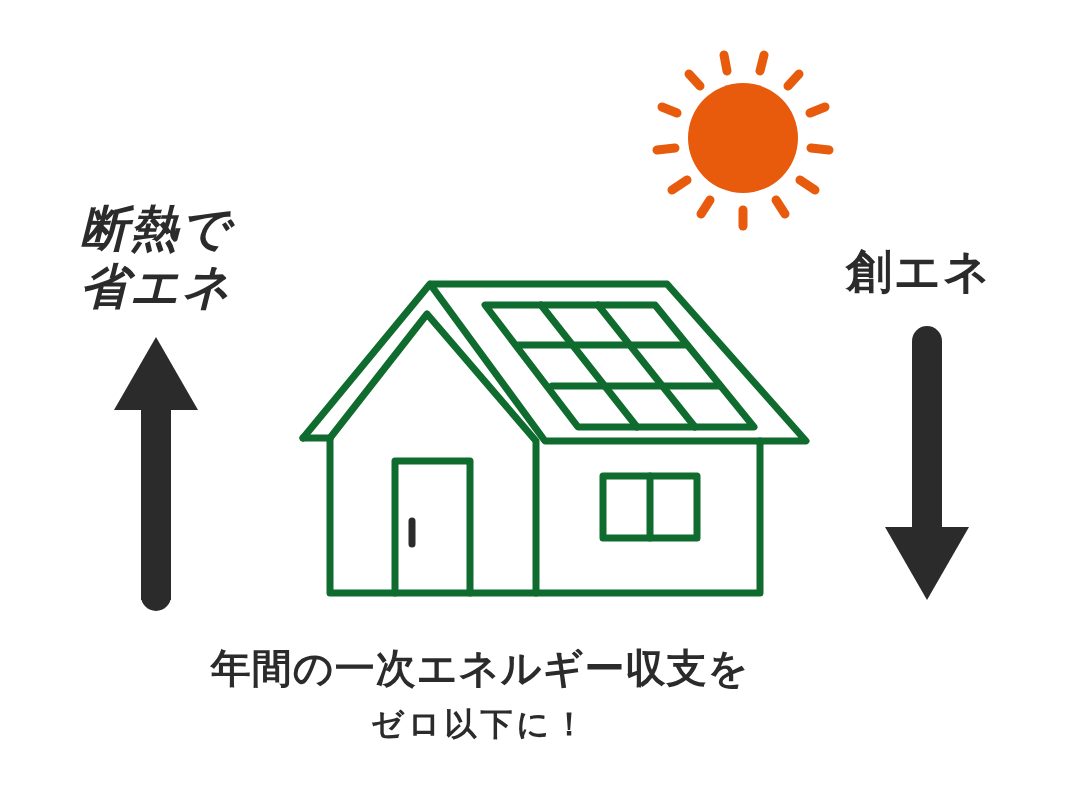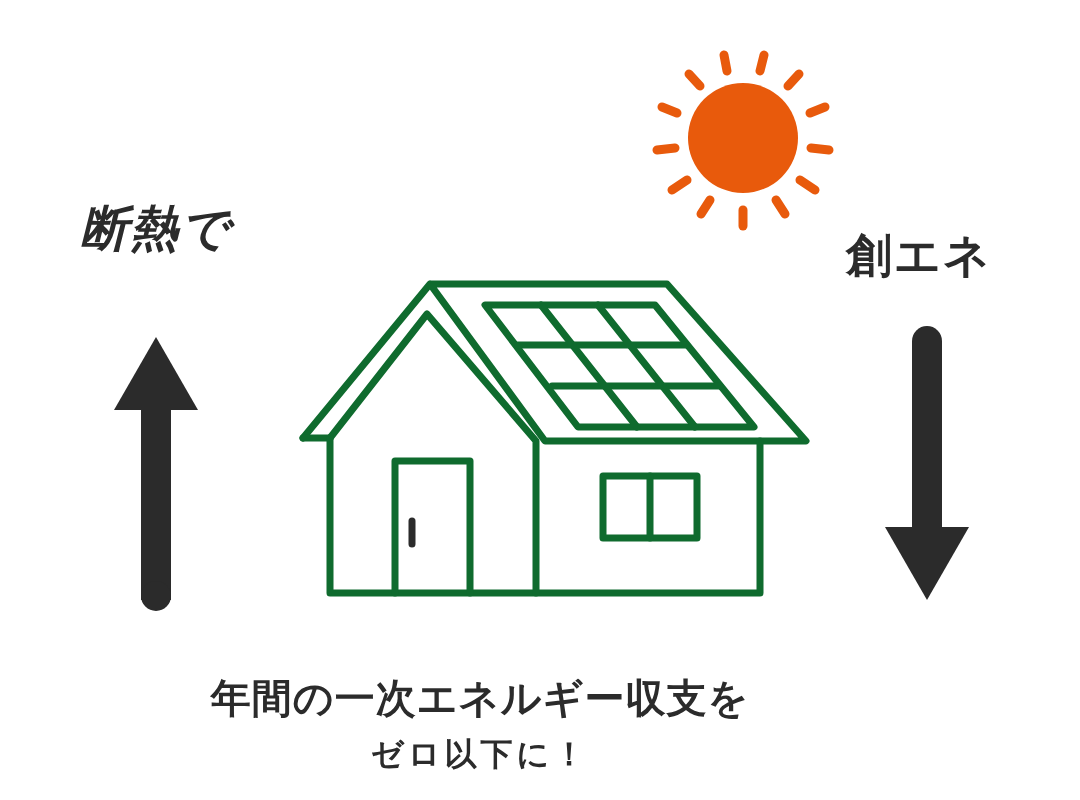--- a/index.html
+++ b/index.html
@@ -1,22 +1,22 @@
 <!DOCTYPE html>
 <html><head>
 <meta charset="utf-8">
 <style>
   html, body { margin: 0; padding: 0; background: #ffffff; }
   body { width: 1080px; height: 800px; position: relative; overflow: hidden;
          font-family: "DejaVu Sans", sans-serif; color: #2b2b2b; }
   .label { position: absolute; font-weight: bold; color: #2b2b2b; line-height: 1.2; letter-spacing: 2px; }
   #label-left { left: 80px; top: 200px; font-size: 48px; }
   #label-left div { height: 58px; font-style: italic; }
-  #label-right { left: 846px; top: 228px; font-size: 46px; }
-  #caption { position: absolute; left: 0; width: 960px; top: 670px; text-align: center;
+  #label-right { left: 846px; top: 244px; font-size: 46px; }
+  #caption { position: absolute; left: 0; width: 960px; top: 640px; text-align: center;
              font-weight: bold; font-size: 40px; line-height: 56px; color: #2b2b2b; letter-spacing: 1px; }
   #caption .line2 { font-size: 32px; letter-spacing: 4px; }
   svg { position: absolute; left: 0; top: 0; }
 </style>
 </head>
 <body>
 
 <svg width="1080" height="800" viewBox="0 0 1080 800">
 
   <g fill="#e85a0c" stroke="#e85a0c" stroke-linecap="round" stroke-width="9">
@@ -67,20 +67,21 @@
 
   <g fill="#2b2b2b">
     <circle cx="927" cy="341" r="15"></circle>
     <rect x="912" y="341" width="30" height="192"></rect>
     <polygon points="885,527 969,527 927,600"></polygon>
   </g>
 </svg>
 
 <div class="label" id="label-left">
   <div>断熱で</div>
+  <div>省エネ</div>
 </div>
 
 <div class="label" id="label-right">創エネ</div>
 
 <div id="caption">
   <div class="line1">年間の一次エネルギー収支を</div>
   <div class="line2">ゼロ以下に！</div>
 </div>
 
 </body></html>

